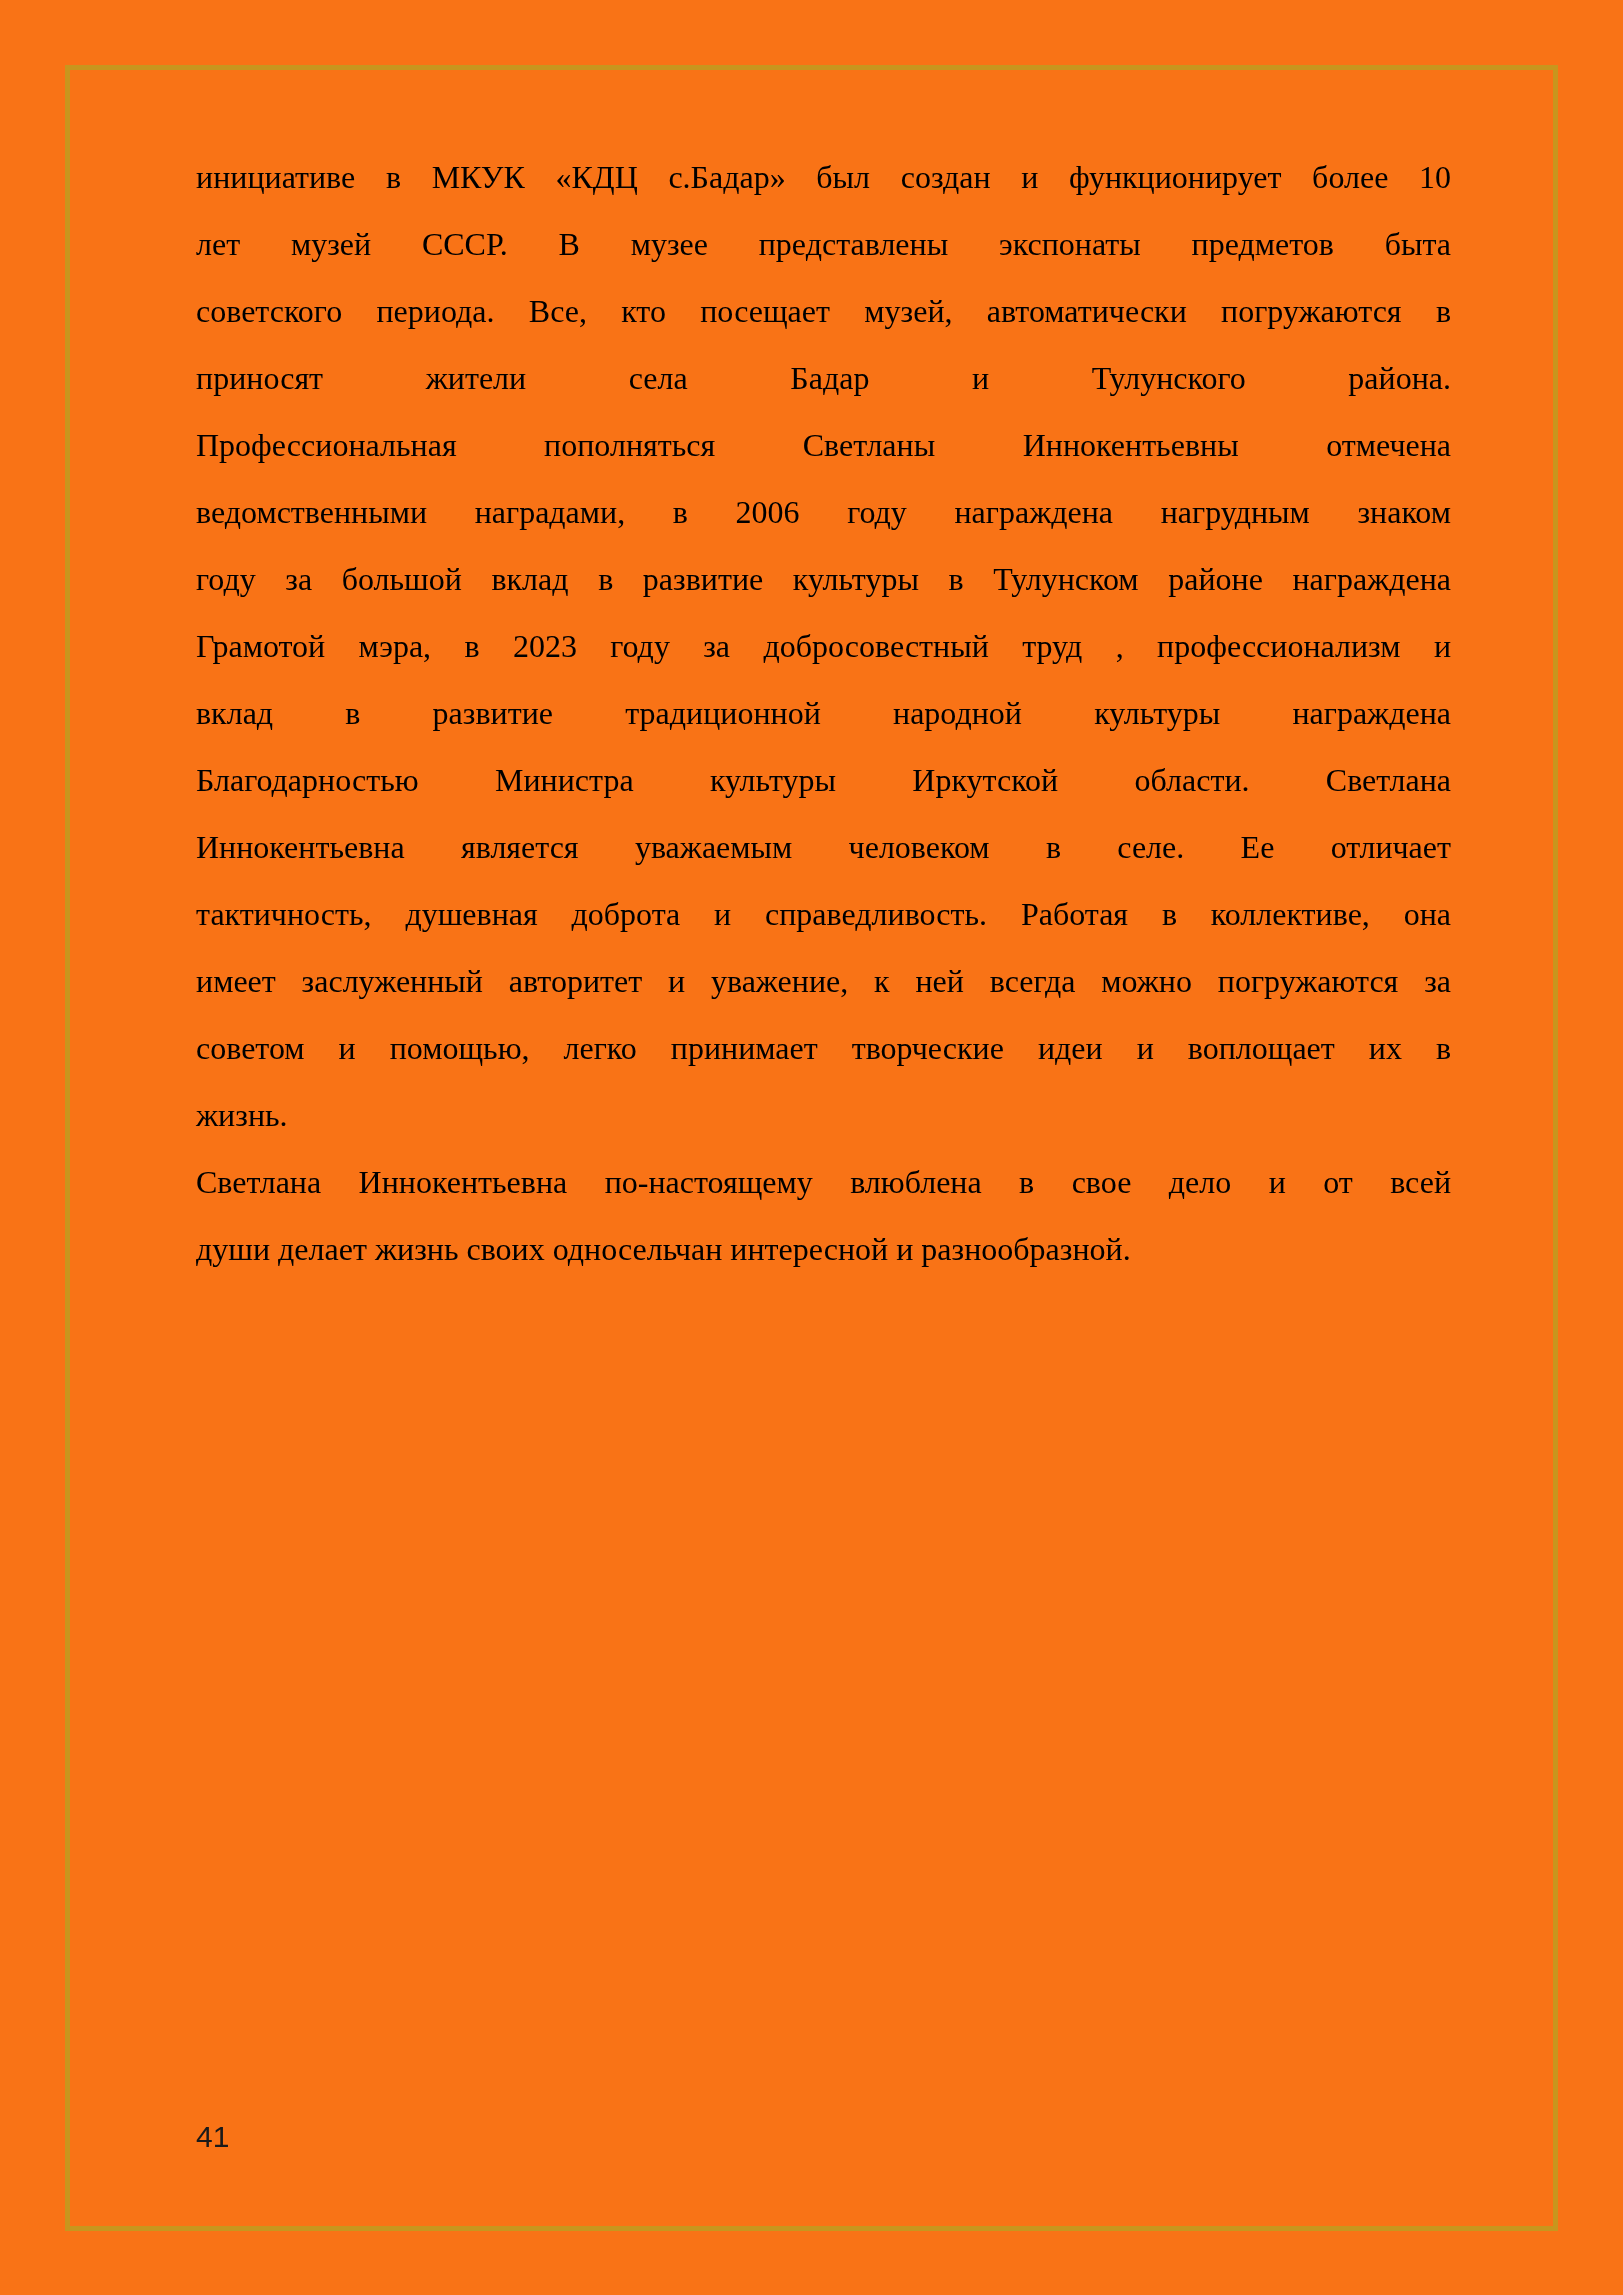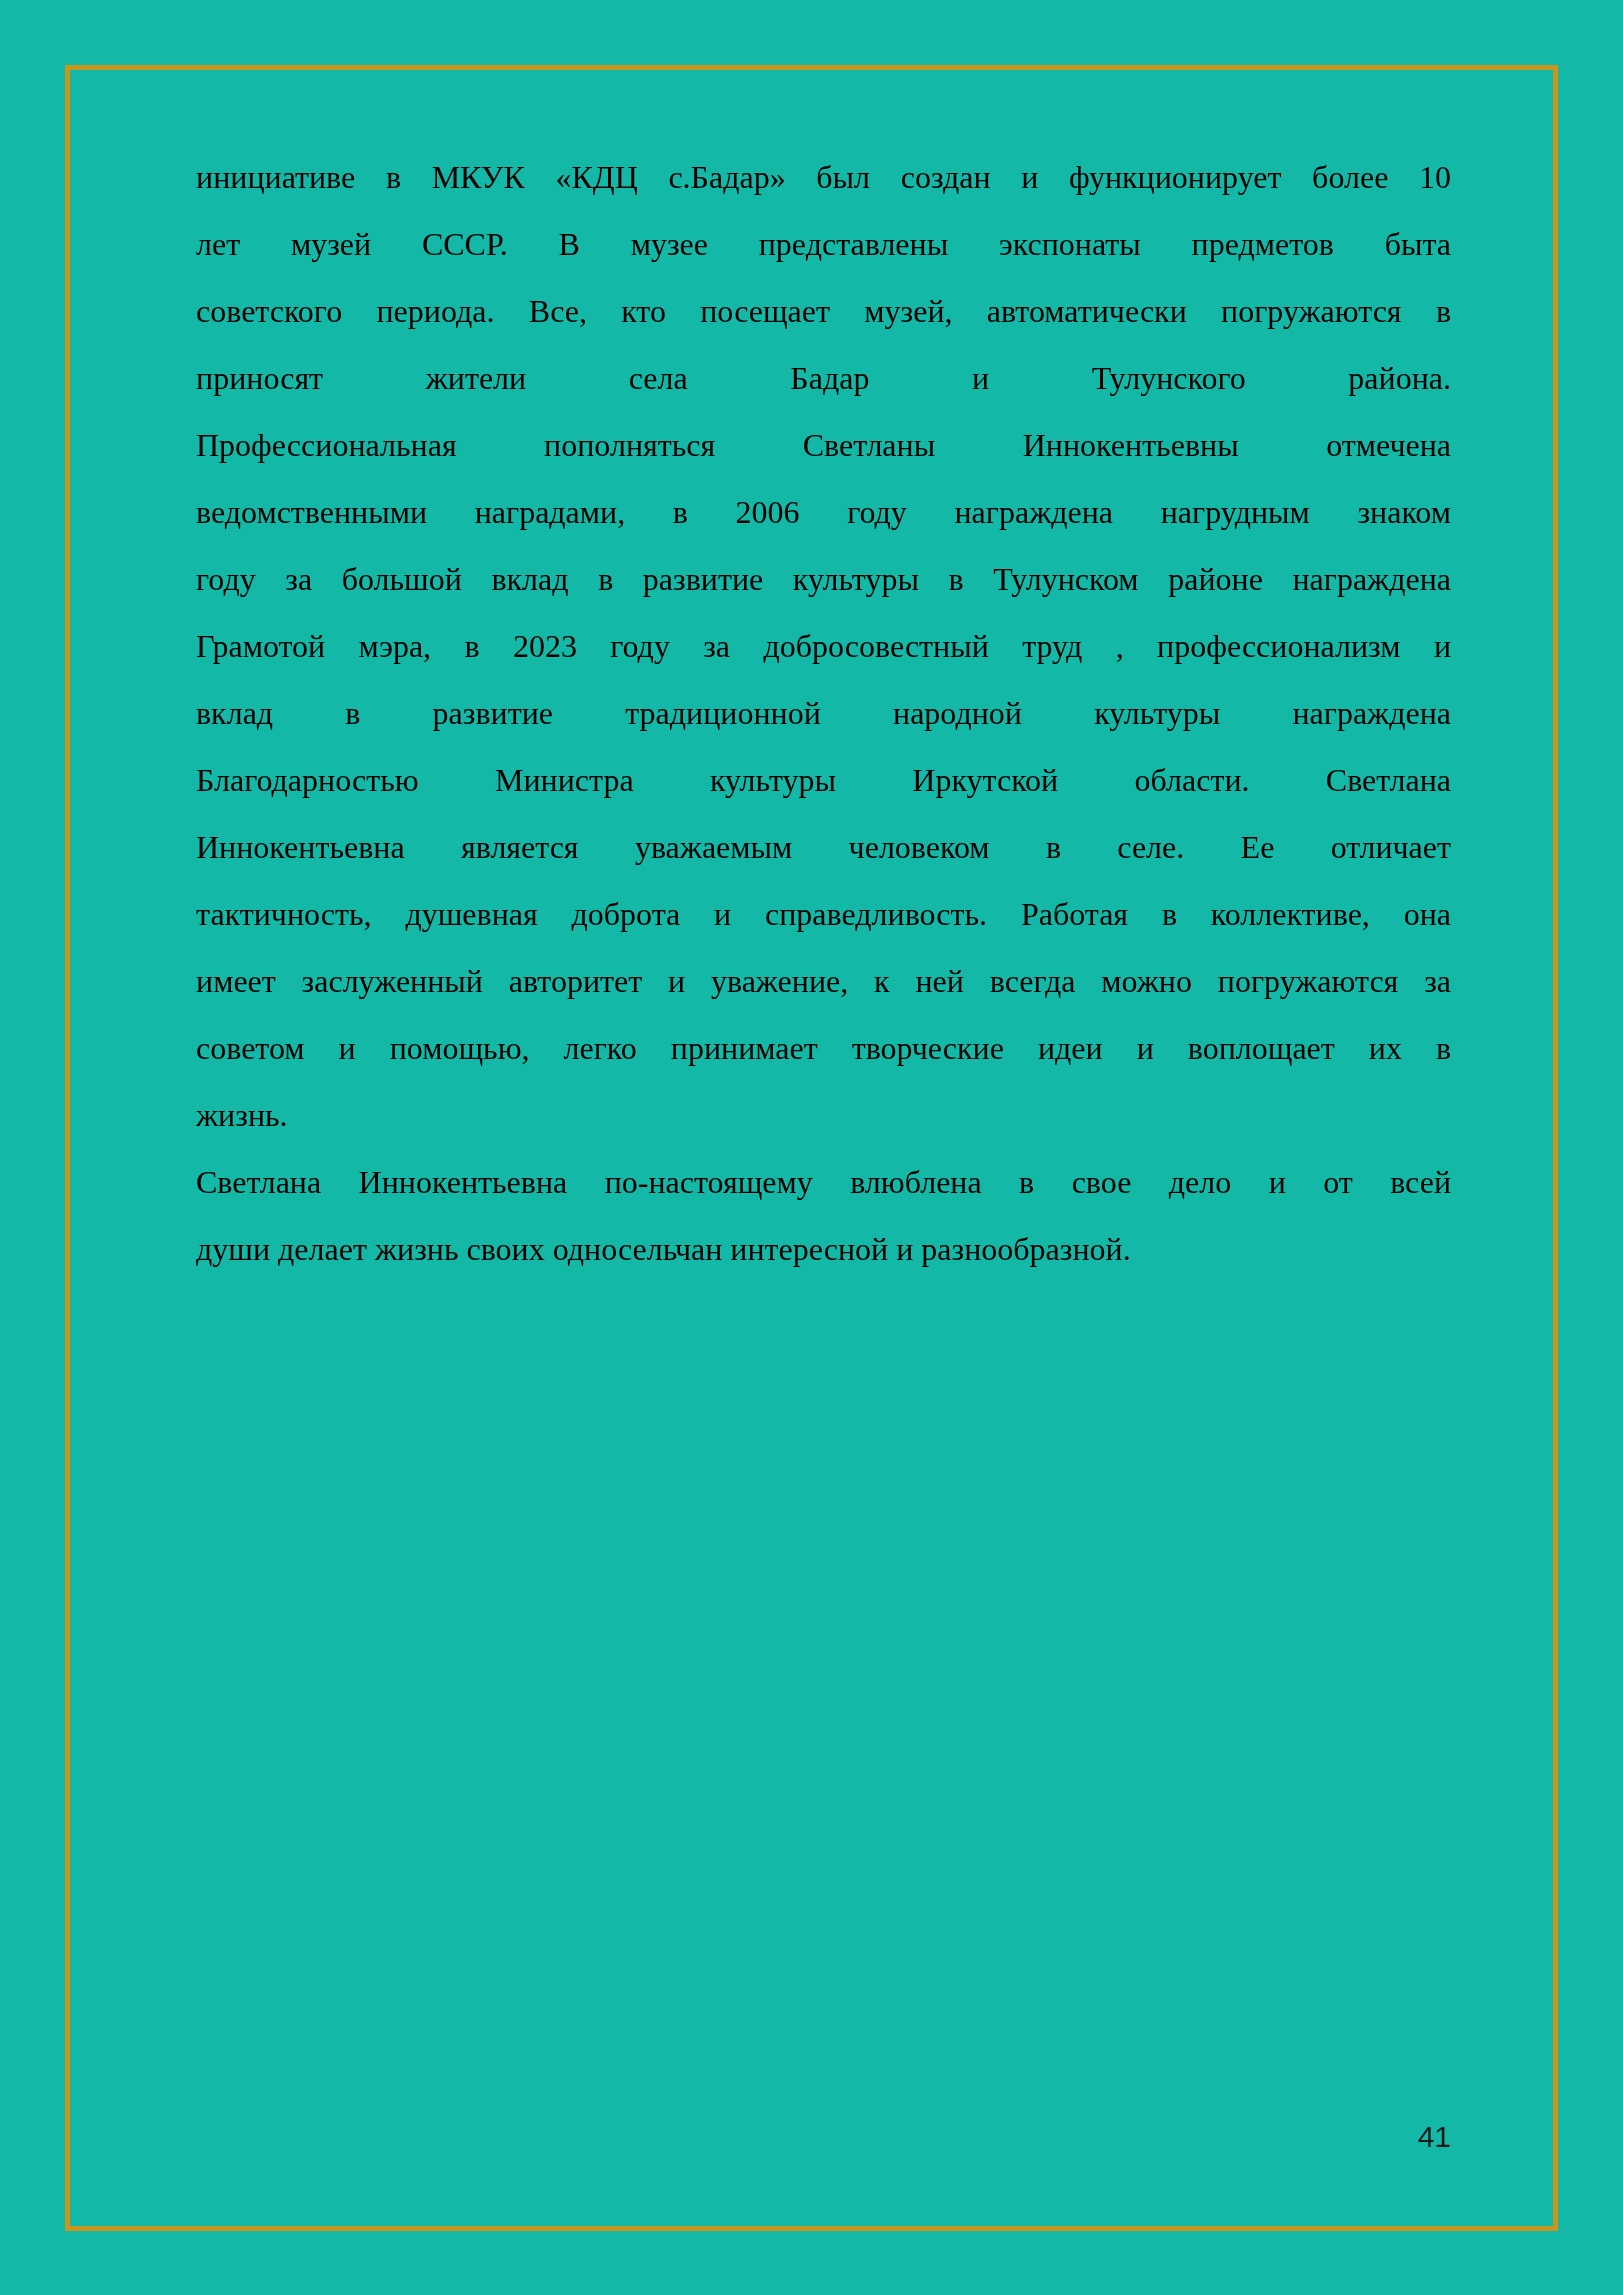--- a/index.html
+++ b/index.html
@@ -41,30 +41,30 @@
   }
   .line.left {
     text-align: center;
     text-align-last: left;
   }
   .page-number {
     position: absolute;
     left: 196px;
     top: 2120px;
     width: 1255px;
-    text-align: right;
+    text-align: left;
     font-family: "Liberation Sans", sans-serif;
     font-size: 30px;
     color: #1a1a1a;
   }
 </style>
 </head>
 <body>
 
-<div class="sheet" style="background: #14b8a6;">
+<div class="sheet" style="background: #f97316;">
   <div class="frame" style="border-color: rgb(200, 150, 30);"></div>
   <div class="text-block">
       <div class="line">инициативе в МКУК «КДЦ с.Бадар» был создан и функционирует более 10</div>
       <div class="line">лет музей СССР. В музее представлены экспонаты предметов быта</div>
       <div class="line">советского периода. Все, кто посещает музей, автоматически погружаются в</div>
       <div class="line">приносят жители села Бадар и Тулунского района.</div>
       <div class="line">Профессиональная пополняться Светланы Иннокентьевны отмечена</div>
       <div class="line">ведомственными наградами, в 2006 году награждена нагрудным знаком</div>
       <div class="line">году за большой вклад в развитие культуры в Тулунском районе награждена</div>
       <div class="line">Грамотой мэра, в 2023 году за добросовестный труд , профессионализм и</div>

